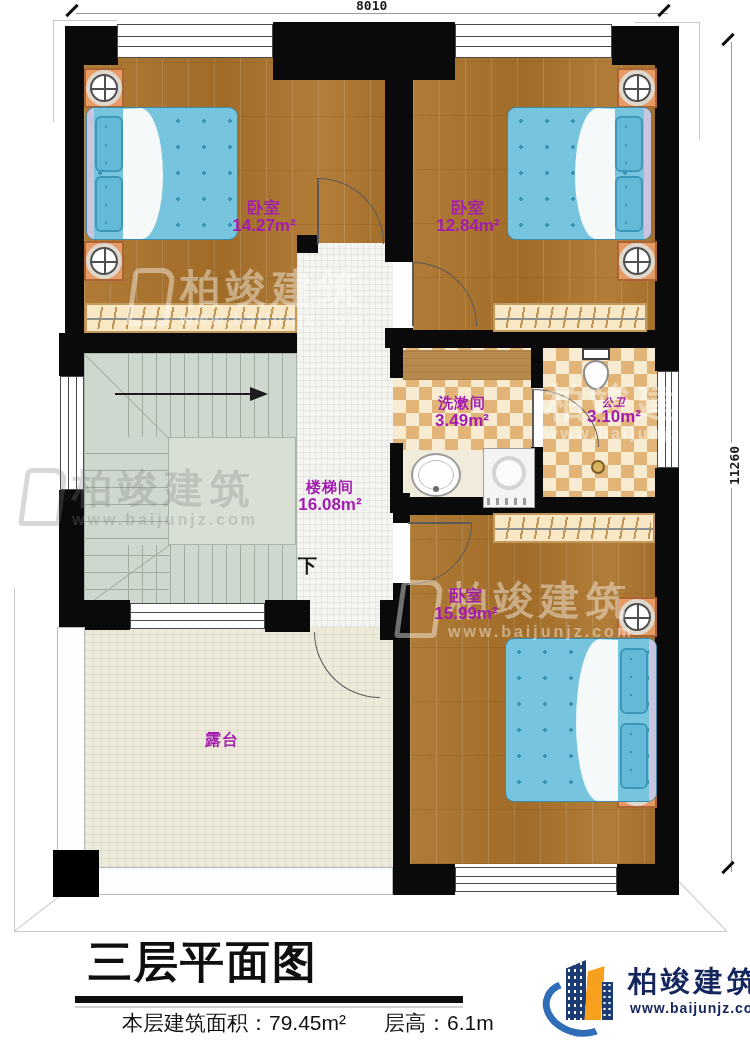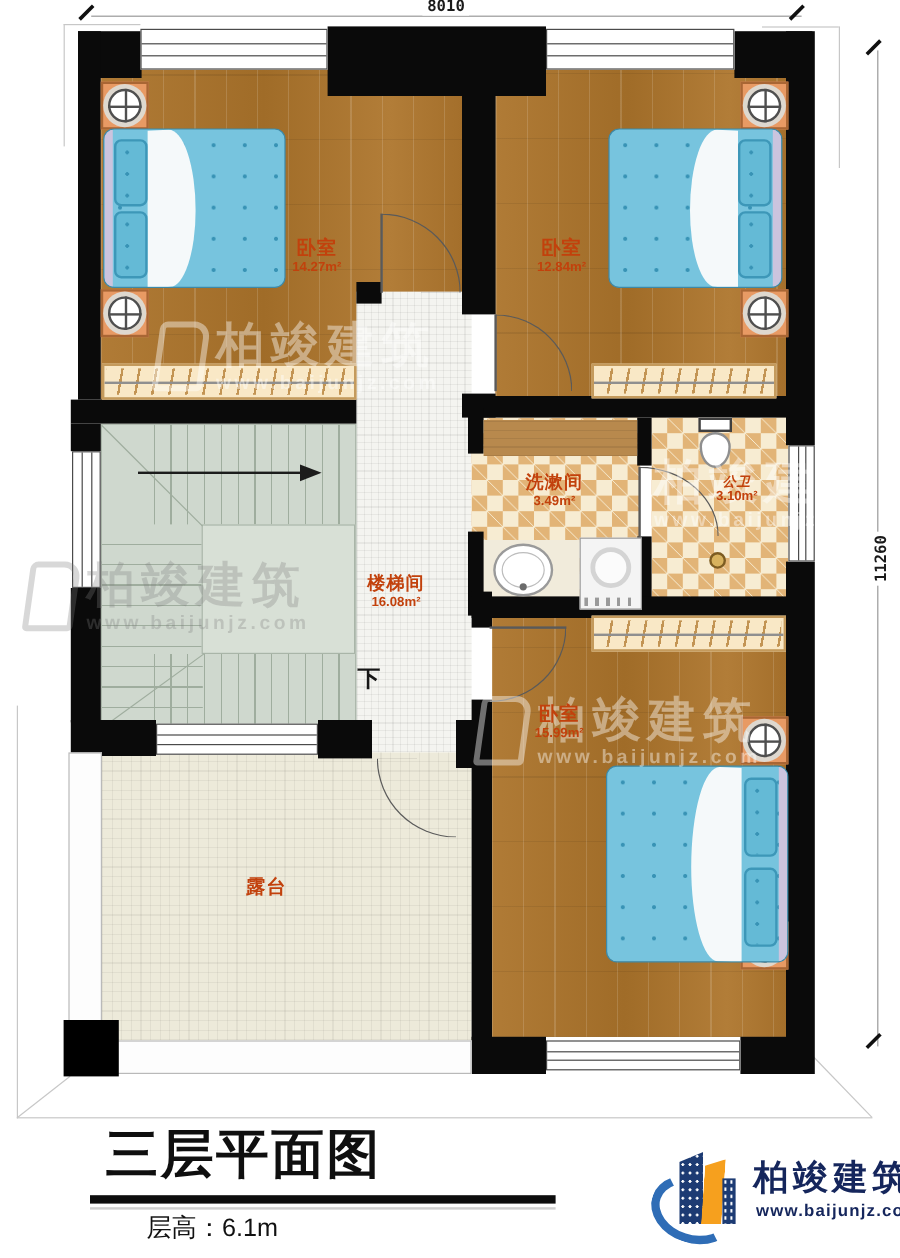--- a/index.html
+++ b/index.html
@@ -79,23 +79,23 @@
         background-image:repeating-linear-gradient(90deg,#9a9a9a 0 3px,transparent 3px 9px);}
   .sink{position:absolute;background:#fff;border:2px solid #9a9a9a;border-radius:50%;box-sizing:border-box;}
   .sink::before{content:"";position:absolute;inset:5px;border:1px solid #bdbdbd;border-radius:50%;}
   .sink::after{content:"";position:absolute;left:50%;bottom:3px;width:6px;height:6px;margin-left:-3px;
         border-radius:50%;background:#6b6b6b;}
   .toilet-tank{position:absolute;background:#fff;border:2px solid #3f3f3f;box-sizing:border-box;}
   .toilet-bowl{position:absolute;background:#fff;border:2px solid #8f8f8f;border-radius:50% 50% 50% 50%/40% 40% 60% 60%;box-sizing:border-box;}
   .drain{position:absolute;width:14px;height:14px;border-radius:50%;background:#d8b25e;border:2px solid #7d5c22;box-sizing:border-box;}
   .column{position:absolute;background:#000;}
   
-  .rlabel{position:absolute;text-align:center;color:#c2410c;font-weight:bold;line-height:1.1;}
+  .rlabel{position:absolute;text-align:center;color:#a21caf;font-weight:bold;line-height:1.1;}
   .rname{font-size:16px;letter-spacing:1px;}
-  .rarea{font-size:11px;}
+  .rarea{font-size:17px;}
   .dim-text{position:absolute;color:#1a1a1a;font-size:13px;font-weight:bold;font-family:"DejaVu Sans Mono","Liberation Mono",monospace;}
   .dim-line{position:absolute;background:#9a9a9a;}
   .tick{position:absolute;width:16px;height:3px;background:#101010;transform:rotate(-45deg);}
   
   .wm{position:absolute;display:flex;align-items:flex-start;gap:8px;pointer-events:none;}
   .wm .wm-ico{width:42px;height:58px;border:5px solid currentColor;border-radius:6px 14px 4px 4px;
       transform:skewX(-8deg);box-sizing:border-box;}
   .wm .wm-txt{display:flex;flex-direction:column;line-height:1;}
   .wm .wm-big{font-size:40px;font-weight:bold;letter-spacing:6px;white-space:nowrap;}
   .wm .wm-url{font-size:16px;font-weight:bold;letter-spacing:3px;margin-top:4px;white-space:nowrap;}
@@ -329,20 +329,21 @@
   <div class="rlabel" style="left:172px;top:731px;width:100px;">
     <div class="rname">露台</div>
   </div>
 
   <div class="title-row">
     <span class="title-cn">三层平面图</span>
   </div>
   <div class="underline"></div>
   <div class="underline2"></div>
   <div class="info-row">
+    <span>本层建筑面积：79.45m²</span>
     <span>层高：6.1m</span>
   </div>
 
   <div class="logo">
     <div class="logo-swoosh"></div>
     <div class="logo-b1"></div>
     <div class="logo-b2"></div>
     <div class="logo-b3"></div>
     <div class="logo-name">柏竣建筑</div>
     <div class="logo-url">www.baijunjz.com</div>

